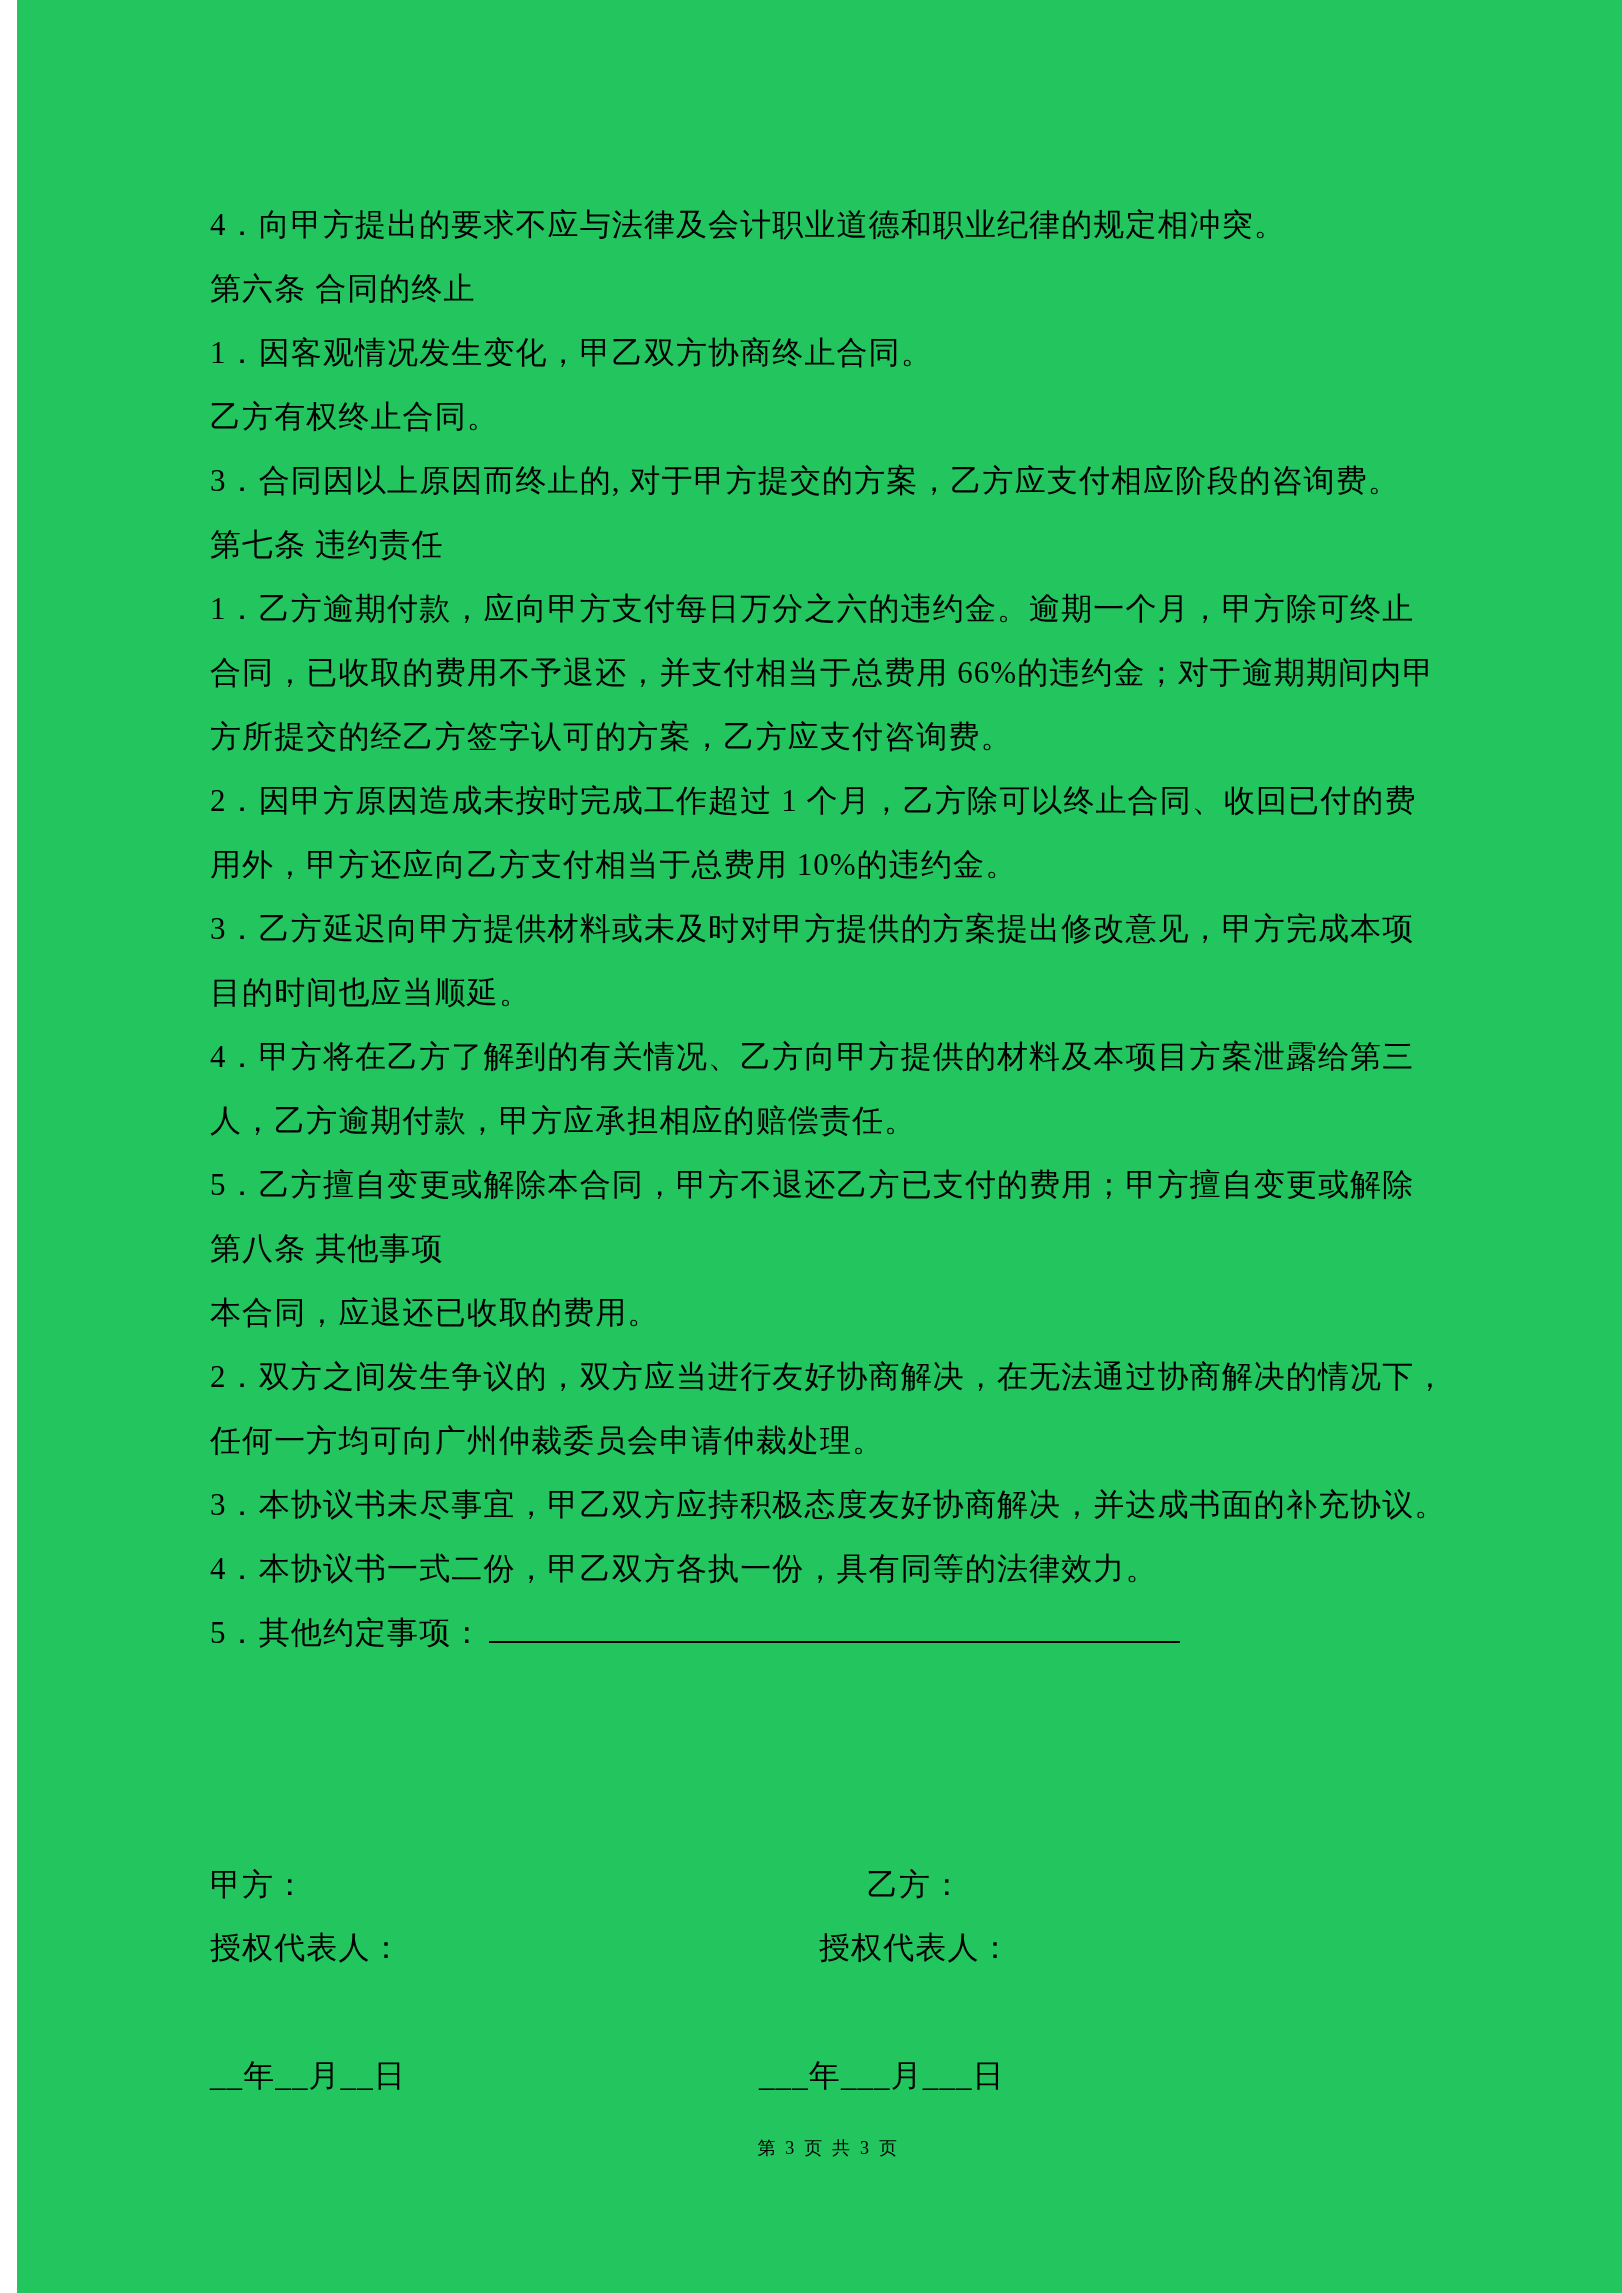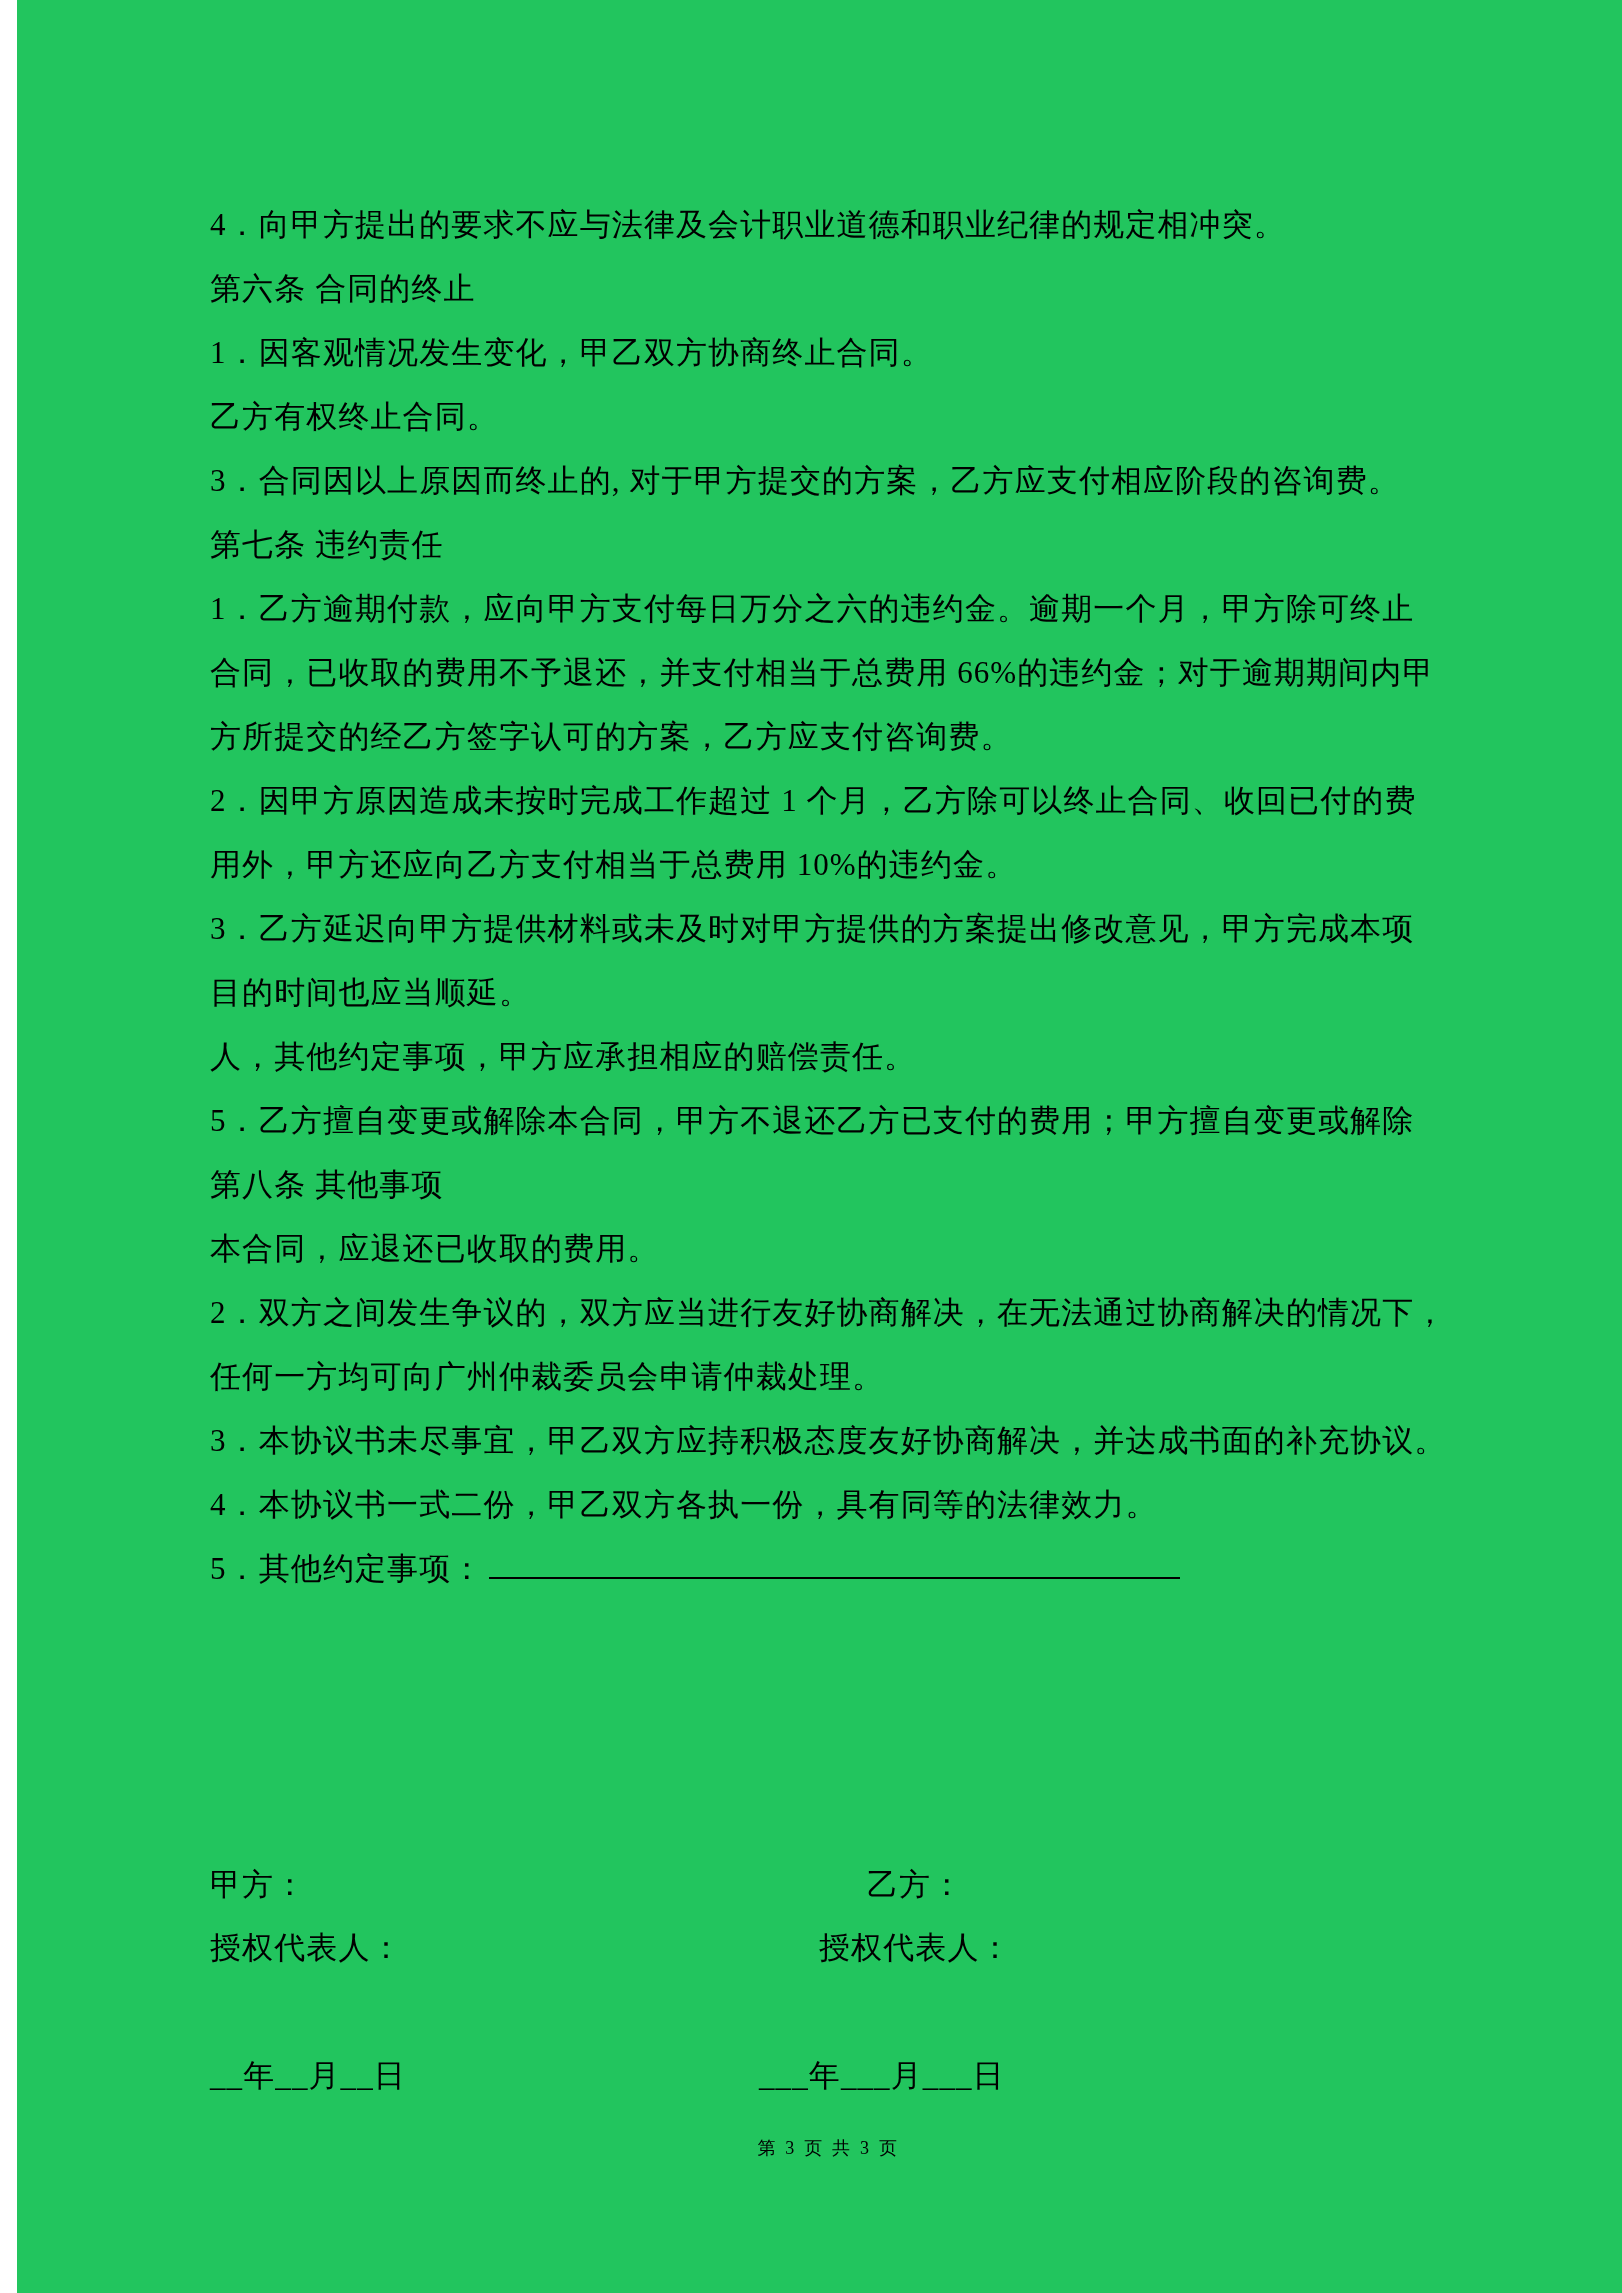--- a/index.html
+++ b/index.html
@@ -87,21 +87,22 @@
     <div class="doc-line">乙方有权终止合同。</div>
     <div class="doc-line">3．合同因以上原因而终止的, 对于甲方提交的方案，乙方应支付相应阶段的咨询费。</div>
     <div class="doc-line">第七条 违约责任</div>
     <div class="doc-line">1．乙方逾期付款，应向甲方支付每日万分之六的违约金。逾期一个月，甲方除可终止</div>
     <div class="doc-line">合同，已收取的费用不予退还，并支付相当于总费用 66%的违约金；对于逾期期间内甲</div>
     <div class="doc-line">方所提交的经乙方签字认可的方案，乙方应支付咨询费。</div>
     <div class="doc-line">2．因甲方原因造成未按时完成工作超过 1 个月，乙方除可以终止合同、收回已付的费</div>
     <div class="doc-line">用外，甲方还应向乙方支付相当于总费用 10%的违约金。</div>
     <div class="doc-line">3．乙方延迟向甲方提供材料或未及时对甲方提供的方案提出修改意见，甲方完成本项</div>
     <div class="doc-line">目的时间也应当顺延。</div>
-    <div class="doc-line">人，其他约定事项，甲方应承担相应的赔偿责任。</div>
+    <div class="doc-line">4．甲方将在乙方了解到的有关情况、乙方向甲方提供的材料及本项目方案泄露给第三</div>
+    <div class="doc-line">人，乙方逾期付款，甲方应承担相应的赔偿责任。</div>
     <div class="doc-line">5．乙方擅自变更或解除本合同，甲方不退还乙方已支付的费用；甲方擅自变更或解除</div>
     <div class="doc-line">第八条 其他事项</div>
     <div class="doc-line">本合同，应退还已收取的费用。</div>
     <div class="doc-line">2．双方之间发生争议的，双方应当进行友好协商解决，在无法通过协商解决的情况下，</div>
     <div class="doc-line">任何一方均可向广州仲裁委员会申请仲裁处理。</div>
     <div class="doc-line">3．本协议书未尽事宜，甲乙双方应持积极态度友好协商解决，并达成书面的补充协议。</div>
     <div class="doc-line">4．本协议书一式二份，甲乙双方各执一份，具有同等的法律效力。</div>
     <div class="doc-line">
       <span>5．其他约定事项：</span><span class="blank-underline"></span>
     </div>

